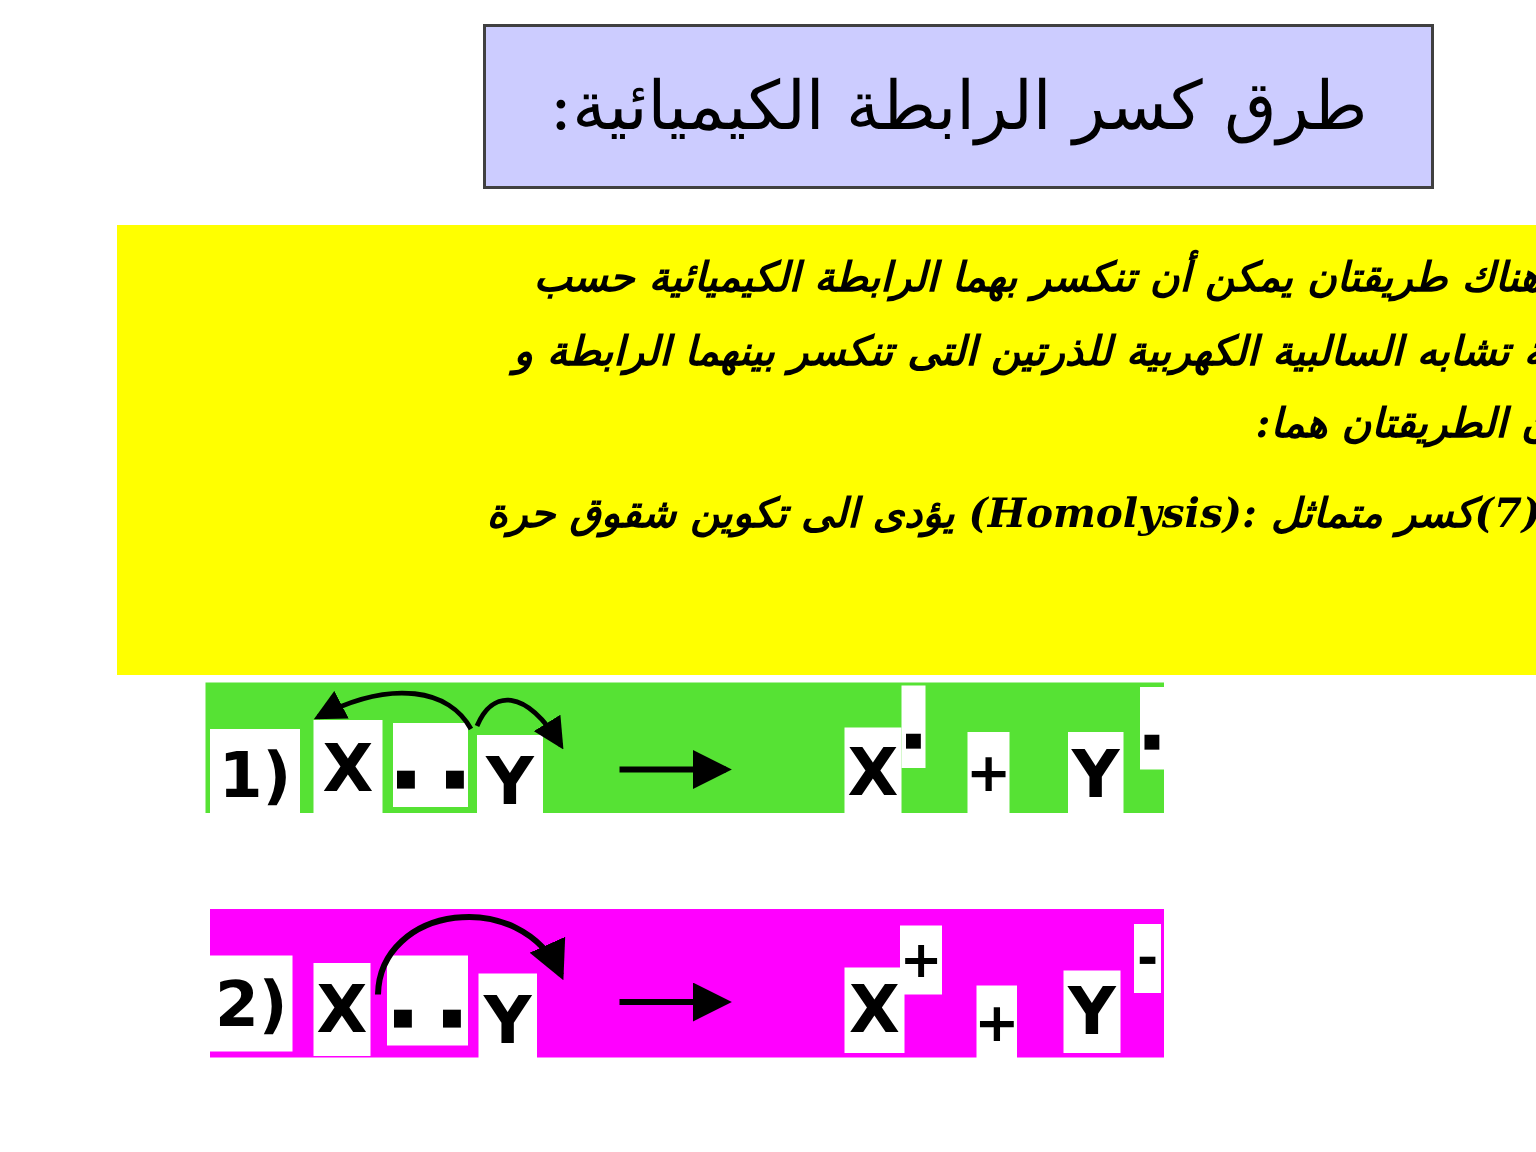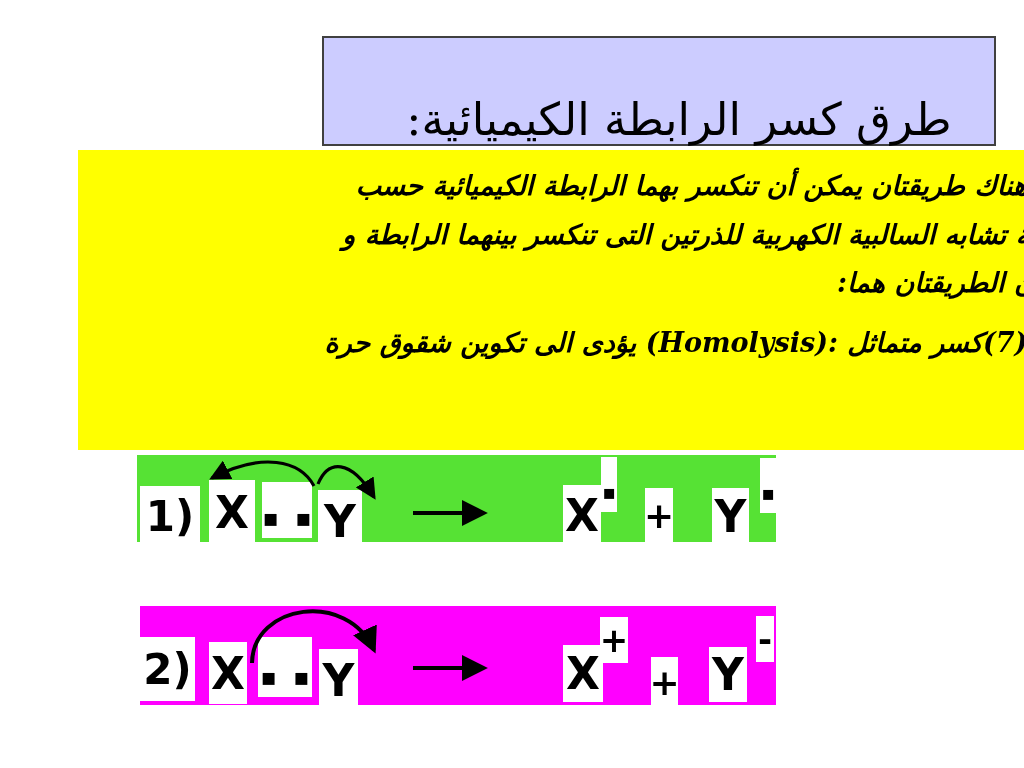--- a/index.html
+++ b/index.html
@@ -13,23 +13,23 @@
   }
   html,body{margin:0;padding:0;background:var(--page-bg);}
   .slide{
     position:relative;width:1024px;height:768px;overflow:hidden;
     background:var(--page-bg);
     font-family:"DejaVu Serif","DejaVu Sans",serif;
     color:var(--text);
   }
   
   .title-box{
-    position:absolute;left:322px;top:36px;width:630px;height:106px;
+    position:absolute;left:322px;top:16px;width:630px;height:106px;
     background:var(--title-bg);border:2px solid var(--title-border);
-    display:flex;align-items:flex-end;justify-content:center;padding-left:40px;
+    display:flex;align-items:center;justify-content:center;
   }
   .title-text{
     direction:rtl;font-size:45px;line-height:1.1;white-space:nowrap;
   }
   
   .info-box{
     position:absolute;left:78px;top:150px;width:1014px;height:300px;
     background:var(--info-bg);box-sizing:border-box;
     padding:12px 20px 0 10px;
     font-style:italic;

